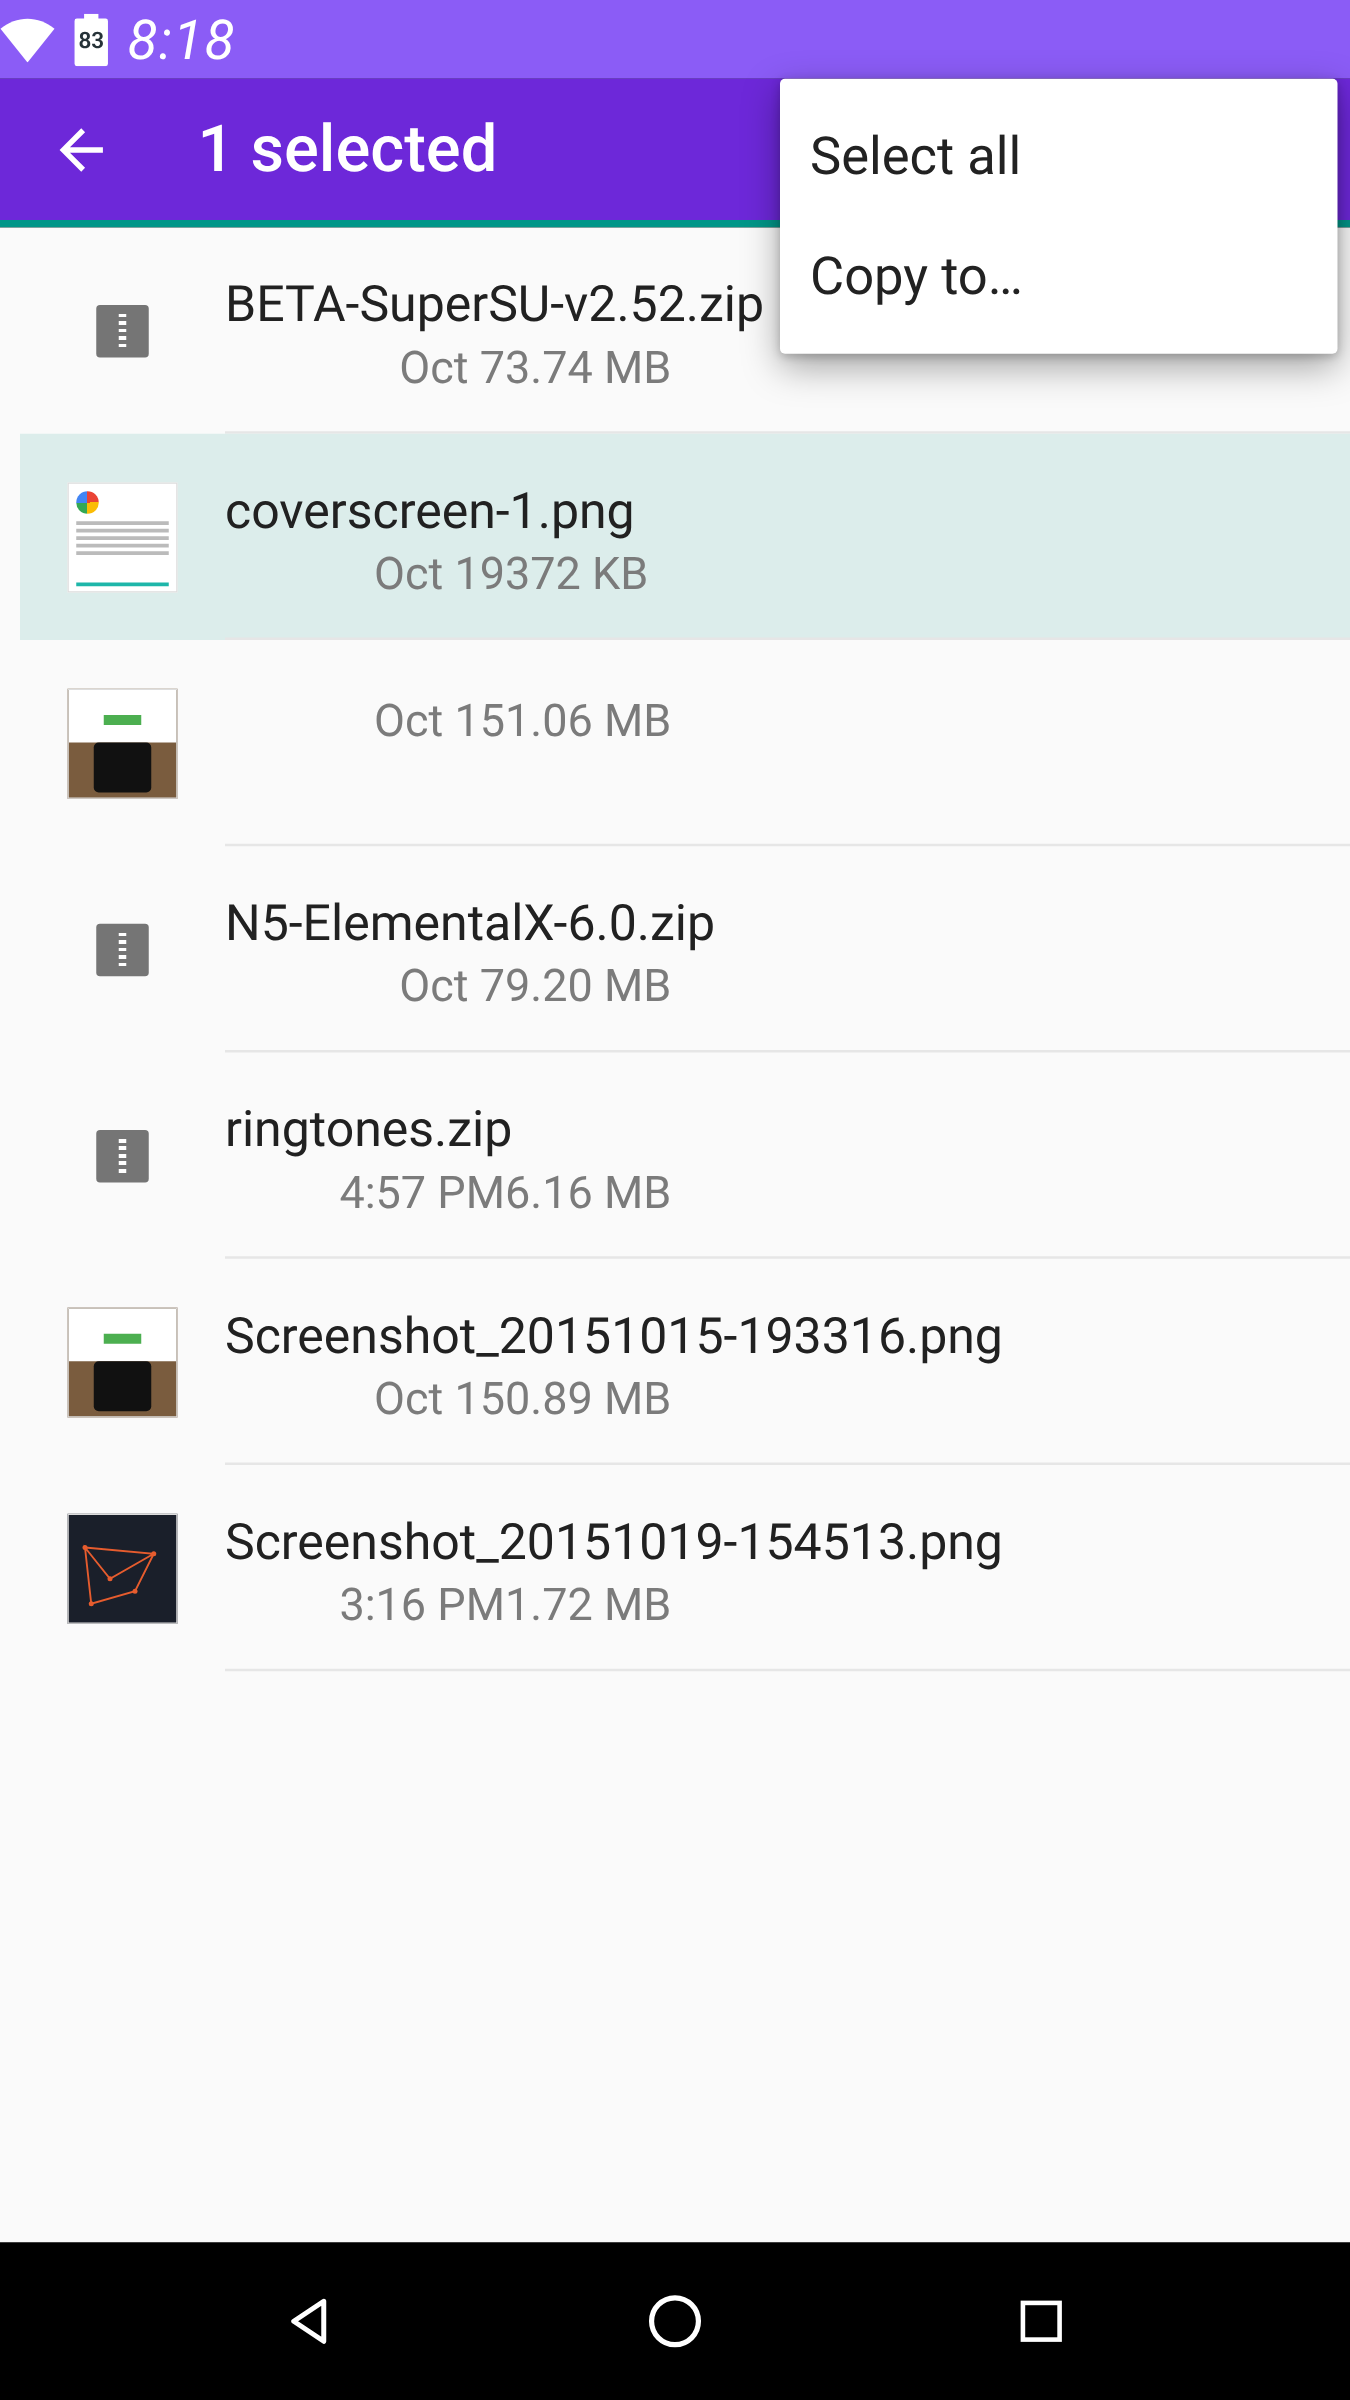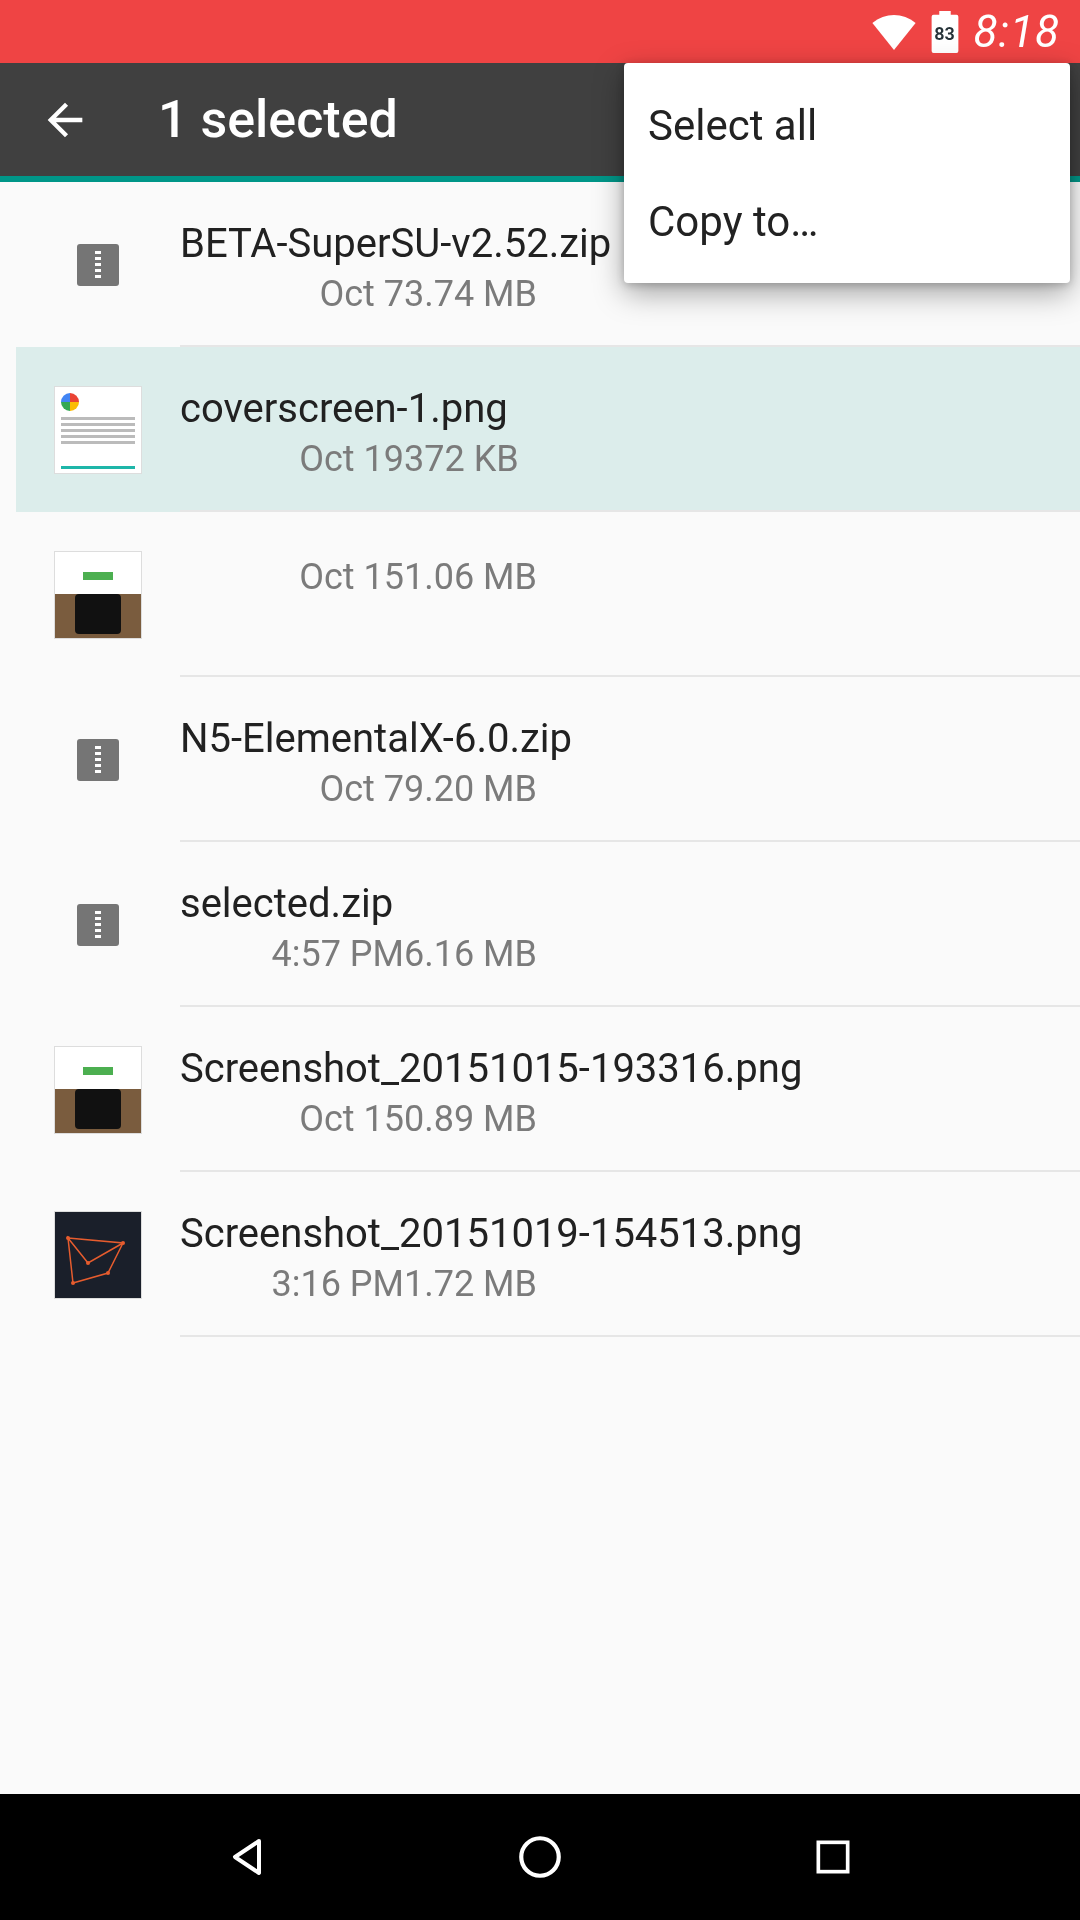--- a/index.html
+++ b/index.html
@@ -1,27 +1,27 @@
 <!DOCTYPE html>
 <html><head>
 <meta charset="utf-8">
 <style>
   * { box-sizing: border-box; margin: 0; padding: 0; }
   html, body { width: 1080px; height: 1920px; overflow: hidden; font-family: Roboto, "Helvetica Neue", Arial, sans-serif; background: #fafafa; }
   body { background: #000; }
 
   
-  .statusbar { position: absolute; top: 0; left: 0; right: 0; height: 63px; background: #ef4444; display: flex; align-items: center; justify-content: flex-end; padding-right: 20px; gap: 14px; }
+  .statusbar { position: absolute; top: 0; left: 0; right: 0; height: 63px; background: #8b5cf6; display: flex; align-items: center; justify-content: flex-start; padding-right: 20px; gap: 14px; }
   .statusbar .wifi svg, .statusbar .batt svg { display: block; }
   .statusbar .clock { color: #fff; font-size: 44px; font-weight: 400; letter-spacing: 1px; font-style: italic; }
   .batt-wrap { position: relative; display: flex; align-items: center; }
   .batt-val { position: absolute; left: 50%; top: 50%; transform: translate(-50%, -45%); font-size: 18px; color: #263238; font-weight: 600; }
 
   
-  .actionbar { position: absolute; top: 63px; left: 0; right: 0; height: 113px; background: #404040; display: flex; align-items: center; padding-left: 30px; }
+  .actionbar { position: absolute; top: 63px; left: 0; right: 0; height: 113px; background: #6d28d9; display: flex; align-items: center; padding-left: 30px; }
   .actionbar .back { width: 70px; height: 70px; display: flex; align-items: center; justify-content: center; }
   .actionbar .title { color: #fff; font-size: 52px; font-weight: 500; margin-left: 58px; }
   .accent-strip { position: absolute; top: 176px; left: 0; right: 0; height: 6px; background: #009688; }
 
   
   .content { position: absolute; top: 182px; left: 0; right: 0; bottom: 126px; background: #fafafa; padding-left: 16px; }
   .row { position: relative; height: 165px; padding-left: 164px; padding-top: 38px; }
   .row.selected { background: #dcedeb; }
   .row .divider { position: absolute; bottom: 0; left: 164px; right: 0; height: 2px; background: #e6e6e6; }
   .row .thumb { position: absolute; left: 38px; top: 50%; transform: translateY(-50%); width: 88px; height: 88px; display:flex; align-items:center; justify-content:center; }
@@ -153,21 +153,21 @@
             <div class="size">9.20 MB</div>
           </div>
           <div class="divider"></div>
         </div>
         <div class="row">
           <div class="thumb">
             <div class="zip-thumb">
               <div class="zipper"></div>
             </div>
           </div>
-          <div class="name">selected.zip</div>
+          <div class="name">ringtones.zip</div>
           <div class="meta">
             <div class="date">4:57 PM</div>
             <div class="size">6.16 MB</div>
           </div>
           <div class="divider"></div>
         </div>
         <div class="row">
           <div class="thumb">
             <div class="img-thumb phone">
               <div class="top">

